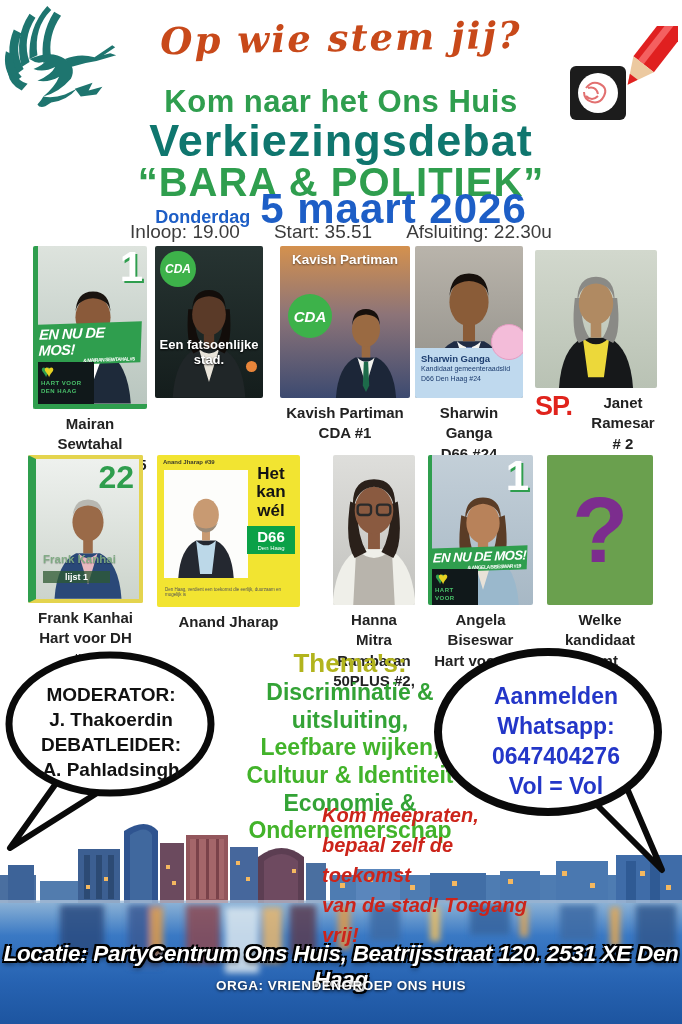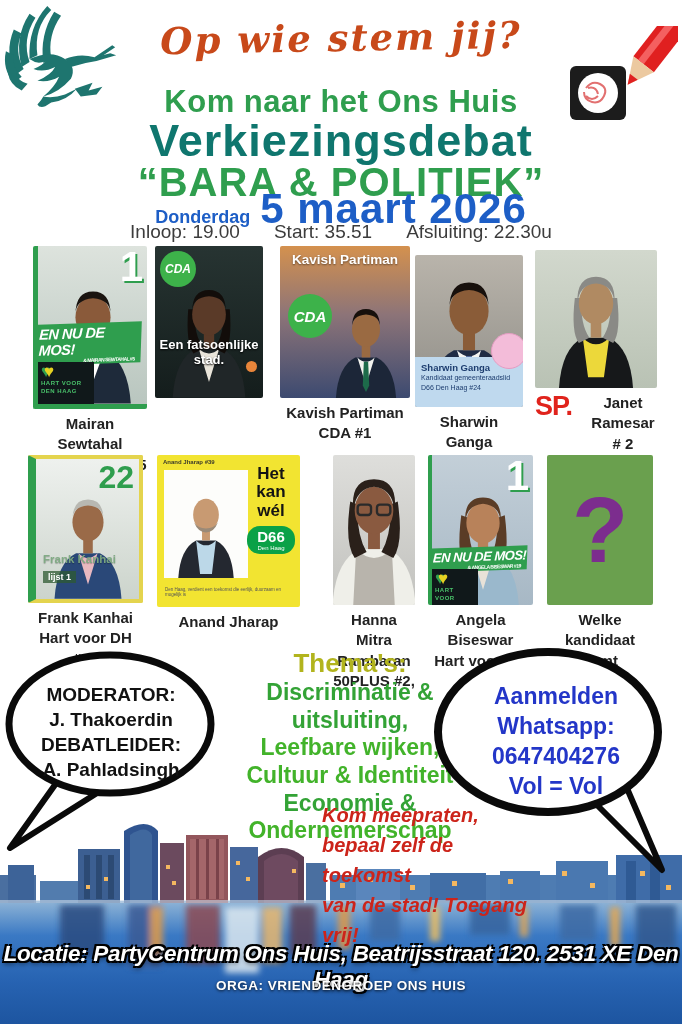--- a/index.html
+++ b/index.html
@@ -94,27 +94,27 @@
   .pink-badge {
     position:absolute; right:-4px; bottom:38px; width:36px; height:36px; z-index:4;
     border-radius:50%; background:#f3bcd9; border:1px solid #e49cc2;
   }
   .card-janet { height:138px; background:linear-gradient(#d2d8cd,#b9c2b4); }
   .janet-caption { display:flex; justify-content:center; align-items:flex-start; gap:17px; }
   .sp-logo { font-size:27px; font-weight:bold; color:#e0231c; line-height:1; letter-spacing:-1px; }
   .card-frank { height:148px; background:linear-gradient(#eef1ee,#ccd4cc); border:4px solid #e4d44e; border-left:8px solid #2f9e4e; }
   .frank-num { position:absolute; top:2px; right:5px; font-size:32px; font-weight:bold; color:#2f9e4e; z-index:3; line-height:1; }
   .frank-name { position:absolute; left:7px; bottom:34px; z-index:3; font-size:11.5px; font-weight:bold; color:rgba(125,170,130,.95); text-shadow:0 1px 1px rgba(0,0,0,.25); }
-  .frank-list { position:absolute; left:7px; bottom:16px; z-index:3; font-size:9px; font-weight:bold; color:#fff; background:rgba(45,90,50,.75); padding:1px 5px; }
+  .frank-list { position:absolute; left:7px; bottom:16px; z-index:3; font-size:9px; font-weight:bold; color:#fff; background:rgba(45,90,50,.75); padding:1px 22px; }
   .card-anand { height:152px; background:#f2e431; text-align:left; }
   .anand-top { position:absolute; top:4px; left:6px; font-size:6px; font-weight:bold; color:#3a3a2a; z-index:3; }
   .anand-photo { position:absolute; left:7px; top:15px; width:84px; height:108px; background:#fdfdfb; z-index:2; }
   .anand-right { position:absolute; right:5px; top:10px; width:48px; z-index:3; text-align:center; }
   .anand-slogan { font-size:17px; font-weight:bold; color:#141414; line-height:1.08; }
-  .d66-box { margin-top:6px; background:#0aa147; color:#fff; padding:3px 2px 2px;border-radius:13px; }
+  .d66-box { margin-top:6px; background:#0aa147; color:#fff; padding:3px 2px 2px; }
   .d66-box .d { font-size:15px; font-weight:bold; line-height:1; }
   .d66-box .s { font-size:6px; line-height:1.4; }
   .anand-fine { position:absolute; bottom:10px; left:8px; right:8px; font-size:4.5px; color:#555; z-index:3; }
   .card-hanna { height:150px; background:linear-gradient(#dededb,#c2c2be); }
   .card-angela { height:150px; background:linear-gradient(#c3cfd8,#a7b8c5); border-left:4px solid #2f9e4e; }
   .angela-banner { bottom:34px; font-size:13px; }
   .angela-hearts { width:46px; height:36px; }
   .card-question { height:150px; background:#6aa04e; display:flex; align-items:center; justify-content:center; }
   .qmark { font-size:92px; font-weight:bold; color:#7c2d8e; line-height:1; }
   
@@ -254,21 +254,21 @@
         <ellipse cx="50" cy="32" rx="13" ry="16" fill="var(--skin)"></ellipse>
         <path d="M37 30 Q37 13 50 13 Q63 13 63 30 Q63 19 50 18 Q37 19 37 30 Z" fill="var(--hair)"></path>
       </svg>
     </div>
     <div class="caption">
       <div>Kavish Partiman</div>
       <div>CDA  #1</div>
     </div>
   </div>
 
-  <div class="col" style="left:415px; top:246px; width:108px;margin-top:9px;">
+  <div class="col" style="left:415px; top:246px; width:108px;">
     <div class="card card-sharwin">
       <svg class="psvg" style="height:95%;" viewBox="0 0 100 96">
         <g style="--skin:#8a5c38;--hair:#17100c;--suit:#202c44;--shirt:#f4f4f0;">
         <path d="M22 96 Q24 66 40 58 L60 58 Q76 66 78 96 Z" fill="var(--suit)"></path>
         <path d="M42 58 Q50 66 58 58 L50 84 Z" fill="var(--shirt)"></path>
         <path d="M48 62 L52 62 L53 84 L50 90 L47 84 Z" fill="#2a4a8a"></path>
         <rect x="46" y="44" width="8" height="14" fill="var(--skin)"></rect>
         <ellipse cx="50" cy="32" rx="13" ry="16" fill="var(--skin)"></ellipse>
         <path d="M37 30 Q37 13 50 13 Q63 13 63 30 Q63 19 50 18 Q37 19 37 30 Z" fill="var(--hair)"></path>
         </g>

